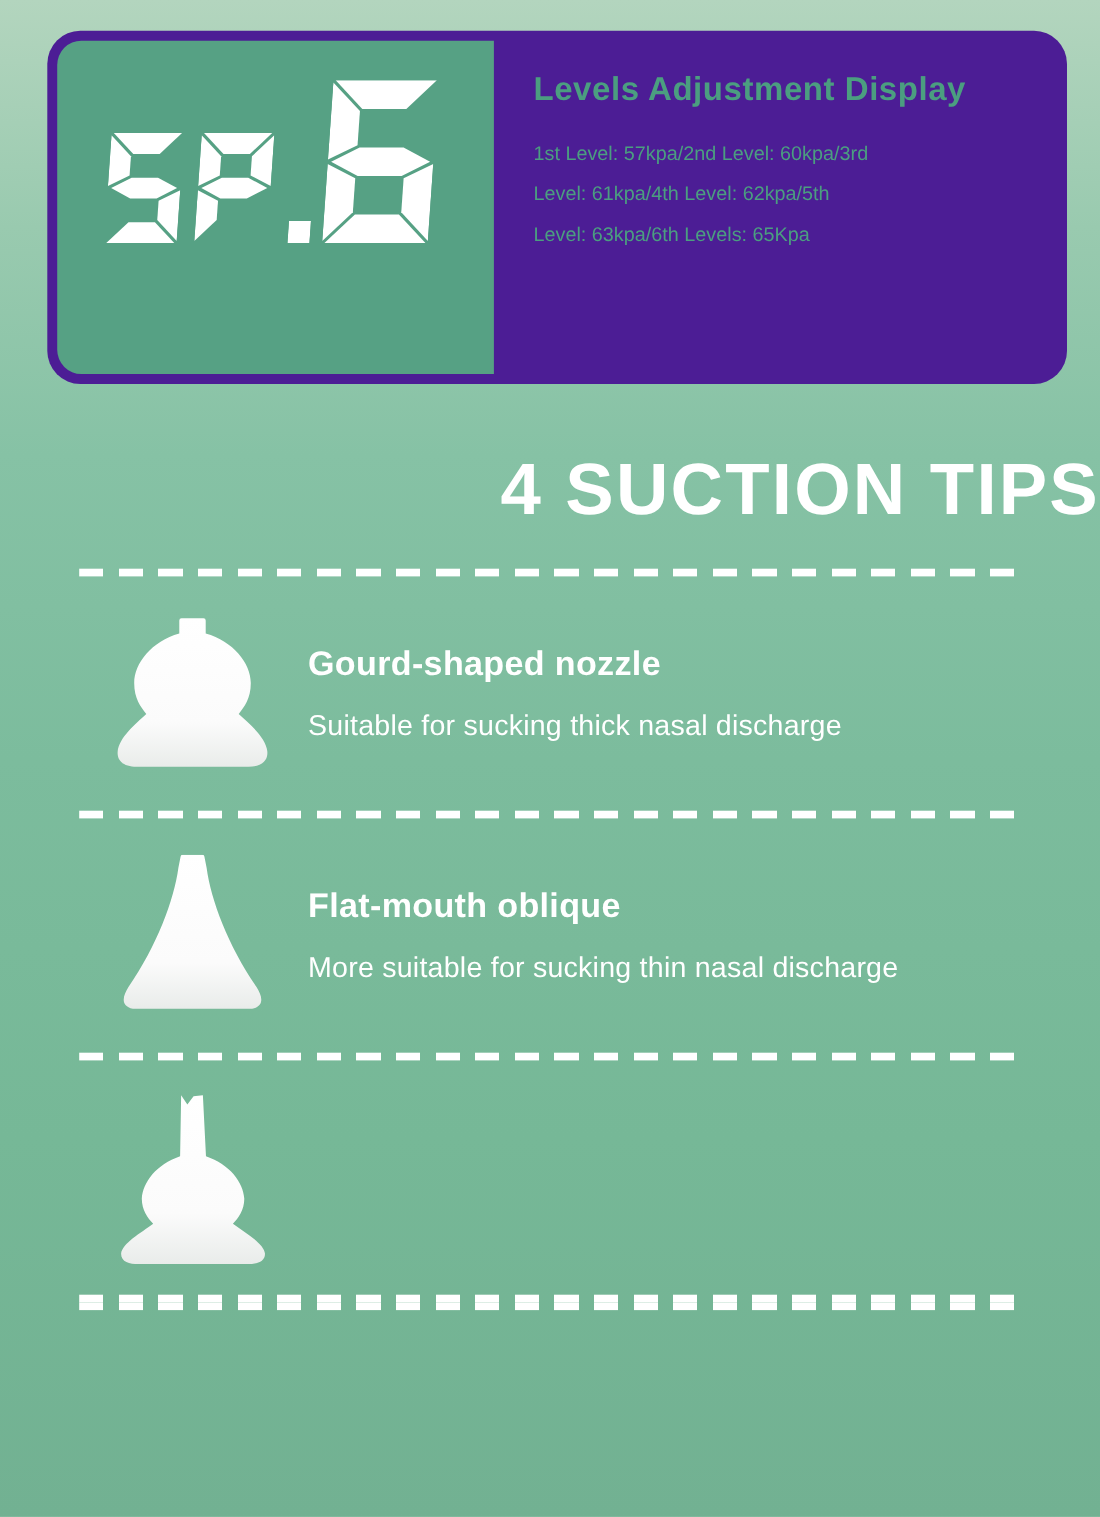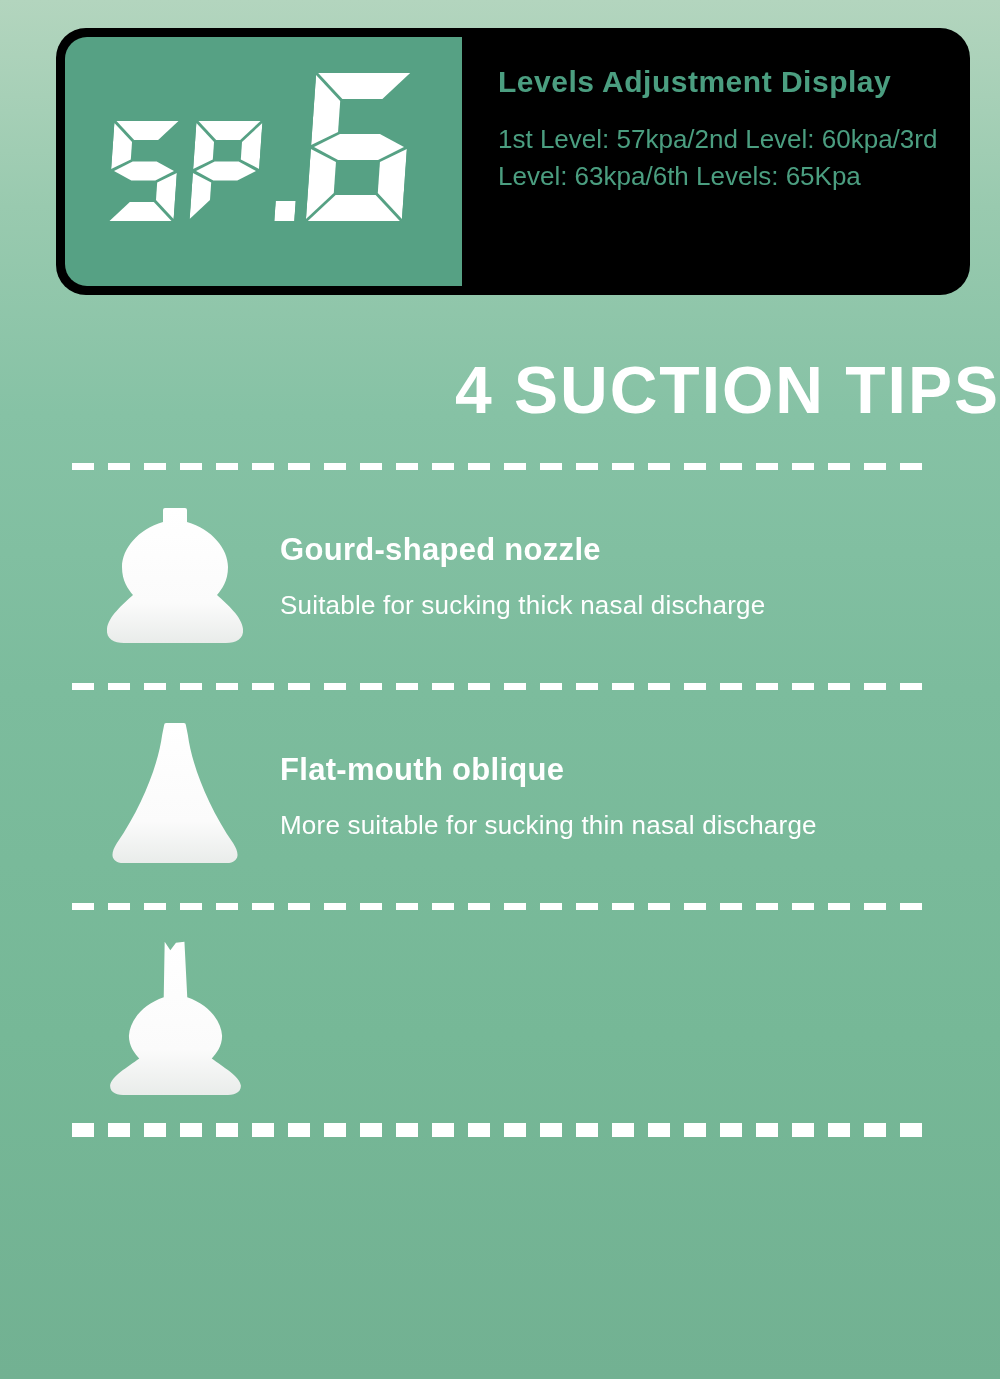--- a/index.html
+++ b/index.html
@@ -4,23 +4,23 @@
 <style>
   html,body{margin:0;padding:0;}
   body{
     width:1000px;height:1379px;
     background:linear-gradient(180deg,#b3d5be 0%,#99caaf 15%,#86c2a5 30%,#7cbc9d 50%,#76b897 75%,#72b192 100%);
     font-family:"Liberation Sans",sans-serif;
     overflow:hidden;
   }
   
   .card{
-    margin:28px 30px 0 56px;
-    height:267px;
-    background:#000000;
+    margin:28px 30px 0 43px;
+    height:321px;
+    background:#4c1d95;
     border-radius:30px;
     padding:9px;
     box-sizing:border-box;
     display:flex;
   }
   .lcd-panel{
     width:397px;
     background:#56a184;
     border-radius:22px 0 0 22px;
     position:relative;
@@ -40,21 +40,21 @@
     padding:28px 0 0 36px;
   }
   .card-title{
     font-size:30px;
     font-weight:bold;
     color:#4b9e80;
     letter-spacing:.5px;
   }
   .card-desc{
     margin-top:22px;
-    font-size:26px;
+    font-size:18px;
     line-height:37px;
     color:#4b9e80;
   }
   
   h1.section-title{
     margin:57px 0 0 0;
     text-align:right;
     color:#ffffff;
     font-size:66px;
     font-weight:800;
@@ -140,20 +140,21 @@
             <polygon points="0,76 26,89 26,120 0,146" fill="#ffffff"></polygon>
             <polygon points="96,76 96,146 70,120 70,89" fill="#ffffff"></polygon>
             <polygon points="2,148 28,122 68,122 94,148" fill="#ffffff"></polygon>
           </svg>
         </div>
     </div>
     <div class="card-text">
       <div class="card-title">Levels Adjustment Display</div>
       <div class="card-desc">
         <div>1st Level: 57kpa/2nd Level: 60kpa/3rd</div>
+        <div>Level: 61kpa/4th Level: 62kpa/5th</div>
         <div>Level: 63kpa/6th Levels: 65Kpa</div>
       </div>
     </div>
   </div>
 
   <h1 class="section-title">4 SUCTION TIPS</h1>
 
   <div class="divider first"></div>
 
   <div class="tip-row">

